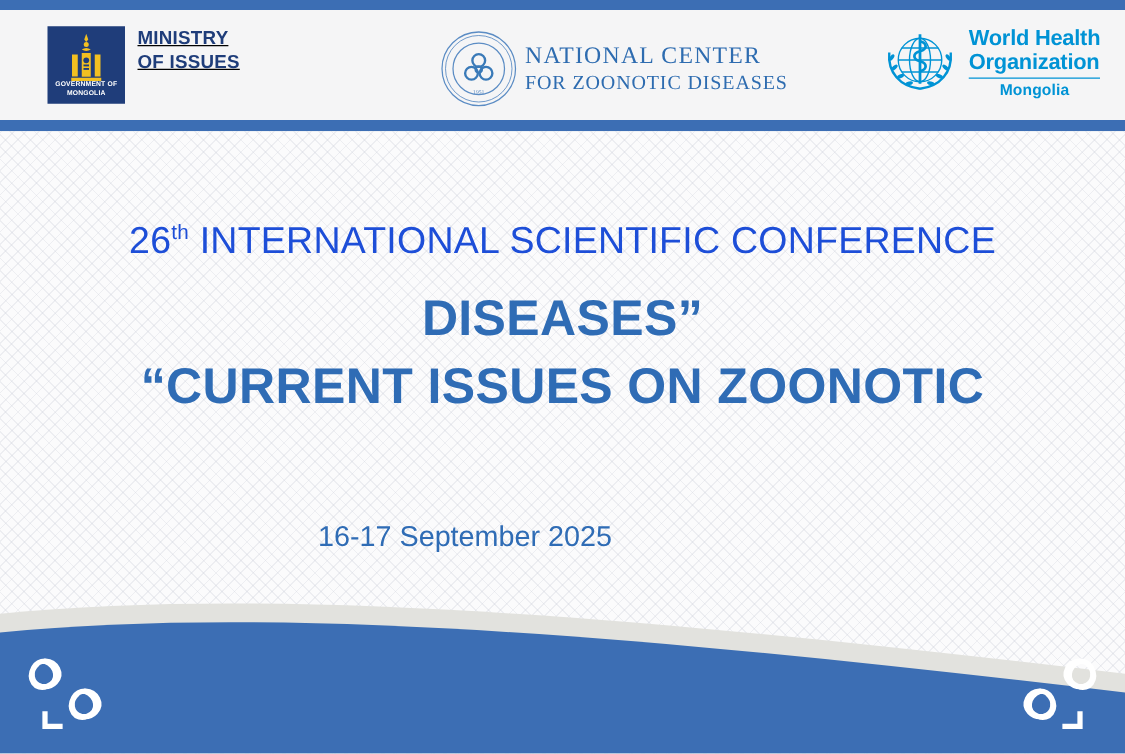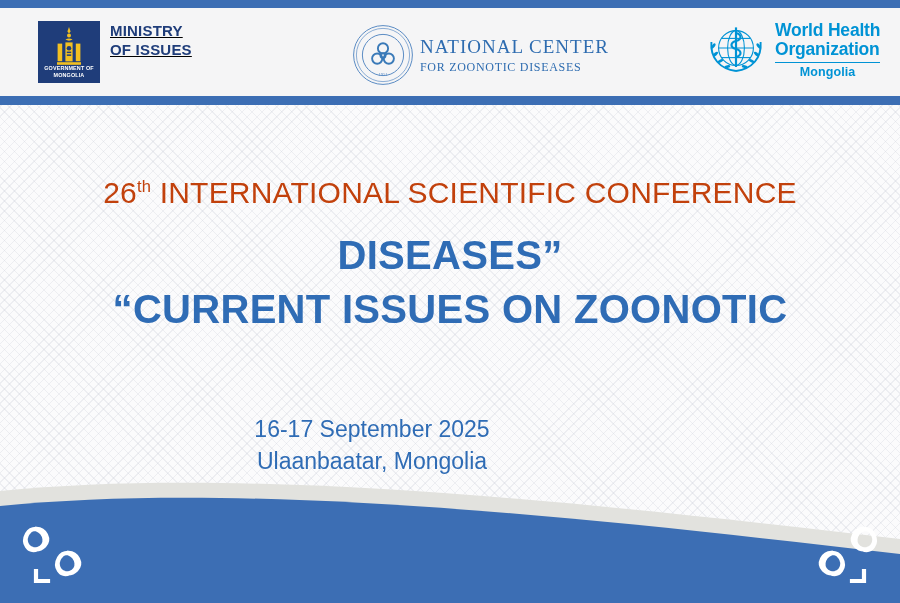--- a/index.html
+++ b/index.html
@@ -100,21 +100,21 @@
     margin-left: 6px;
     color: #2e6cb0;
     font-family: "Liberation Serif", serif;
     line-height: 1.05;
   }
   .ncz-l1 {
     font-size: 19px;
     letter-spacing: 1.0px;
   }
   .ncz-l2 {
-    font-size: 12px;
+    font-size: 16px;
     letter-spacing: 0.7px;
     margin-top: 4px;
   }
 
   .who-logo {
     position: absolute;
     left: 703px; top: 19px;
     display: flex;
     align-items: center;
   }
@@ -140,21 +140,21 @@
     text-align: center;
     letter-spacing: 0.1px;
   }
 
   
   .conf-line {
     position: absolute;
     left: 0; top: 176px;
     width: 900px;
     text-align: center;
-    color: #c2410c;
+    color: #1d4ed8;
     font-size: 30px;
     font-weight: normal;
     letter-spacing: 0.2px;
     white-space: nowrap;
   }
   .conf-line sup {
     font-size: 0.55em;
     vertical-align: super;
     line-height: 0;
   }
@@ -297,21 +297,20 @@
     <span>26</span><sup>th</sup><span> INTERNATIONAL SCIENTIFIC CONFERENCE</span>
   </div>
 
   <div class="main-title">
     <div>DISEASES”</div>
     <div>“CURRENT ISSUES ON ZOONOTIC</div>
   </div>
 
   <div class="meta-block">
     <div>16-17 September 2025</div>
-    <div>Ulaanbaatar, Mongolia</div>
   </div>
 
   <svg class="waves" viewBox="0 0 900 140" preserveAspectRatio="none">
     <path d="M0 28 C240 4 560 36 900 76 L900 140 L0 140 Z" fill="#e2e2de"></path>
     <path d="M0 43 C240 19 560 51 900 91 L900 140 L0 140 Z" fill="#3c6eb4"></path>
   </svg>
 
   <svg class="corner-knot knot-left" viewBox="0 0 82 74">
     <g fill="none" stroke="#ffffff" stroke-width="4.2" stroke-linecap="round">
 

